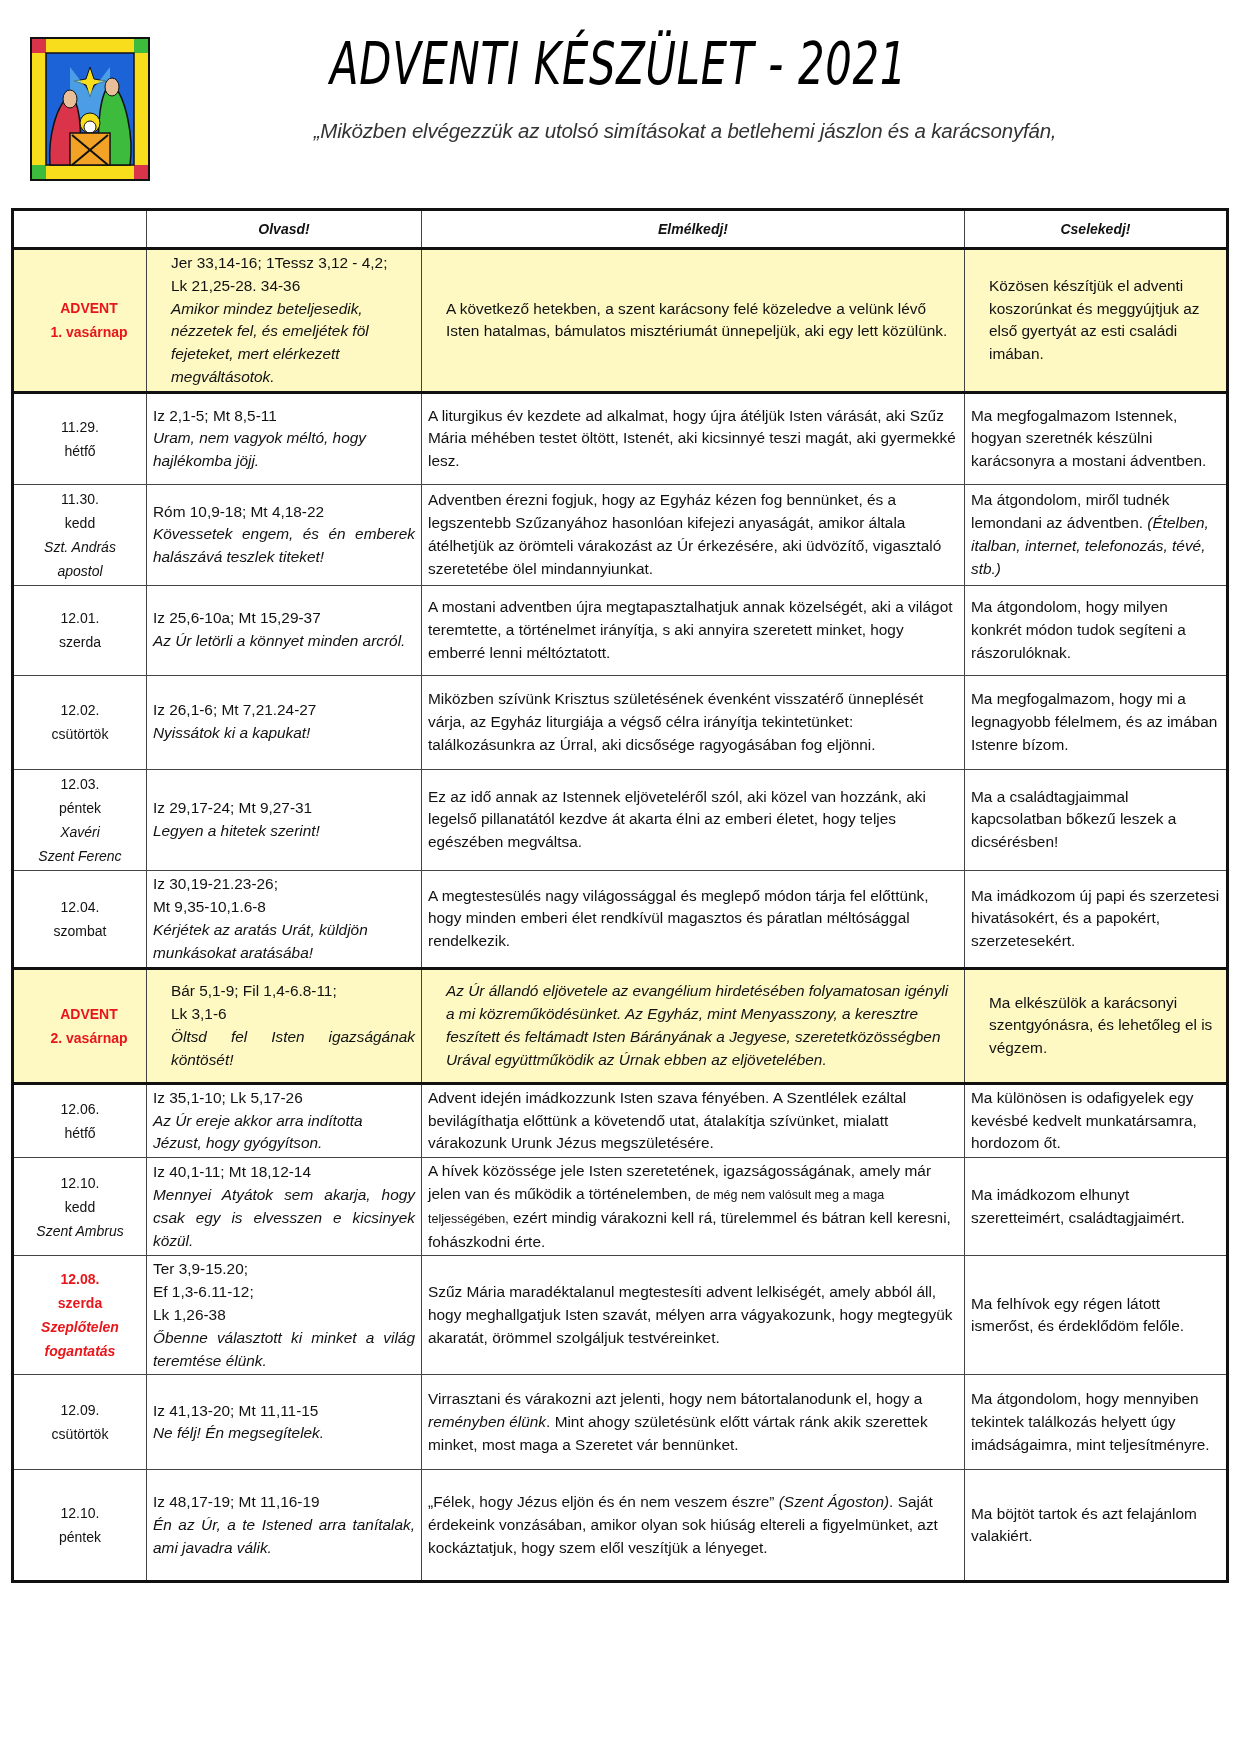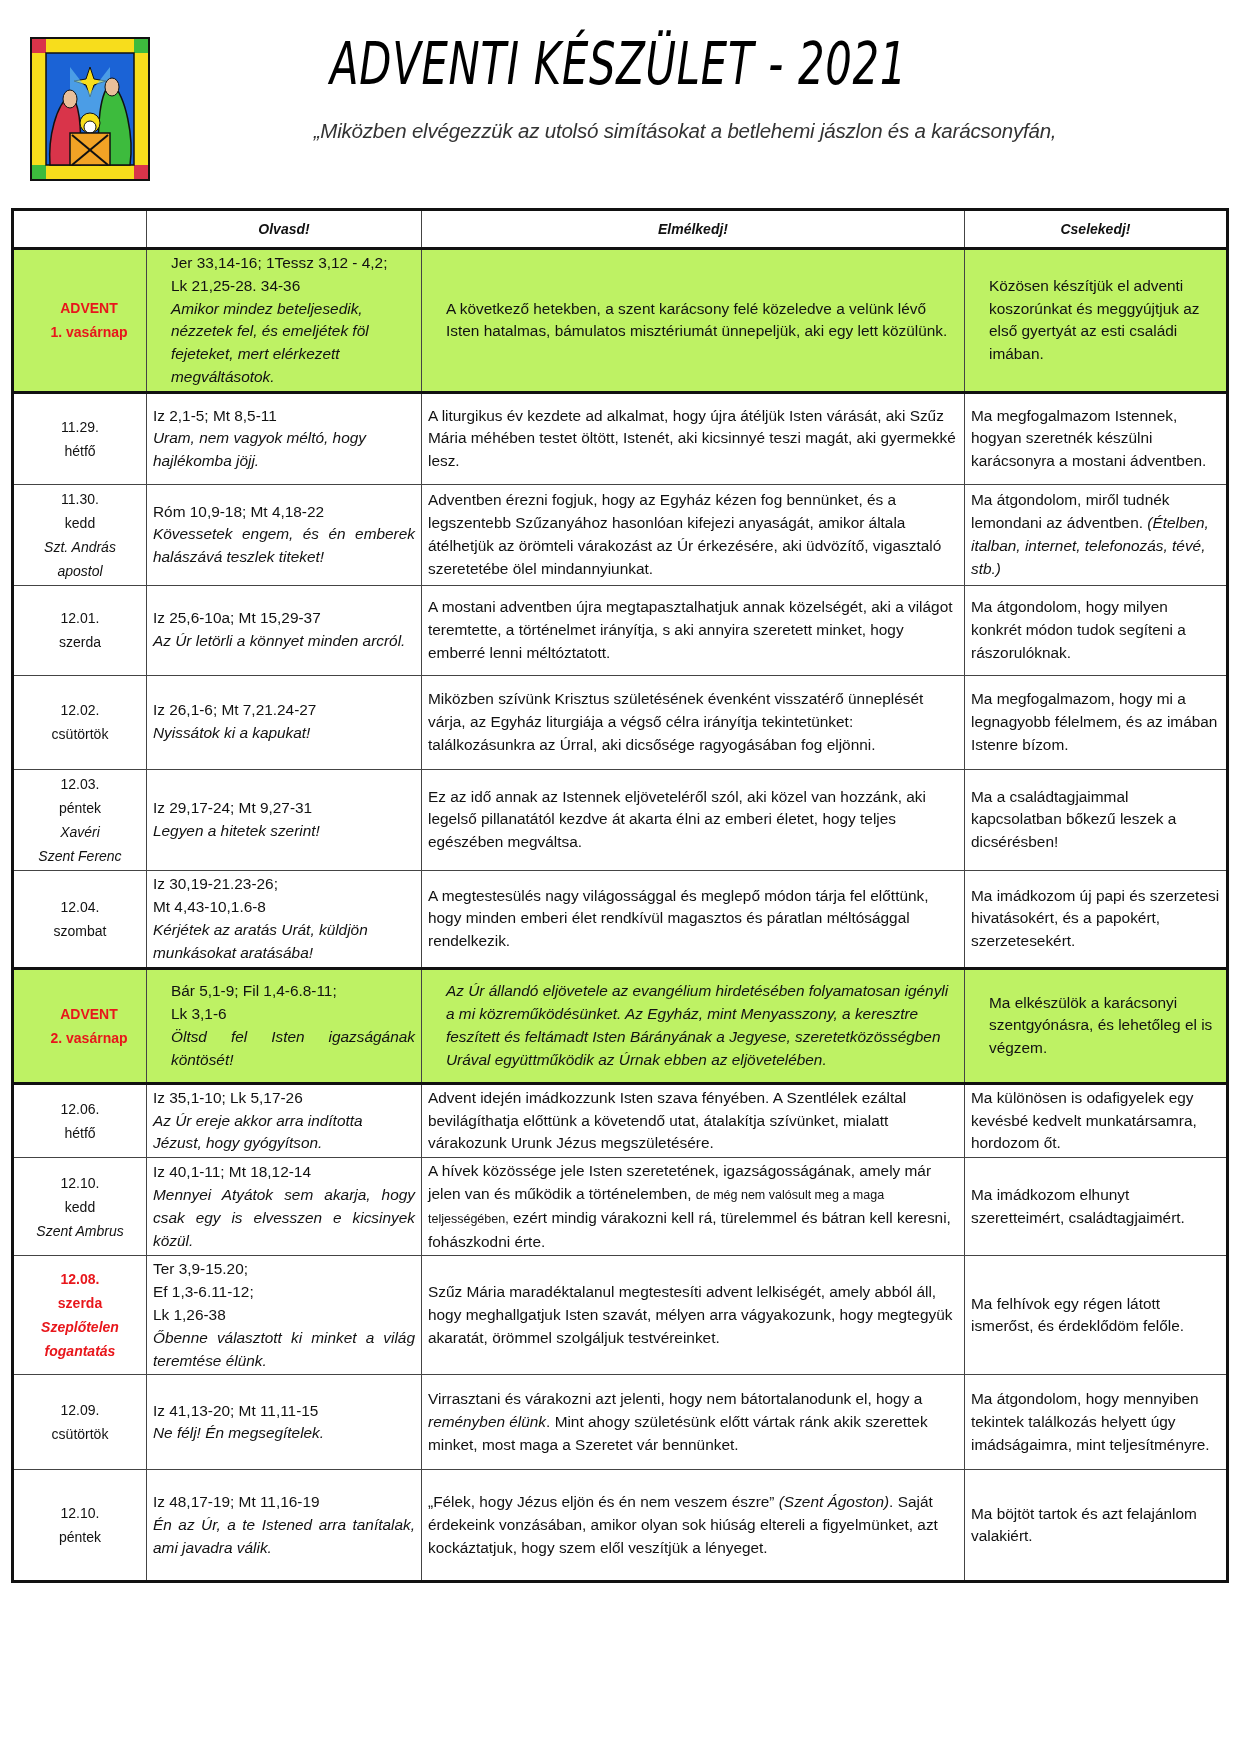--- a/index.html
+++ b/index.html
@@ -39,21 +39,21 @@
       border: 1.5px solid #444; vertical-align: middle; padding: 2px 6px;
     }
     table.plan th {
       font-style: italic; font-weight: bold; height: 32px; font-size: 14px;
       border-bottom: 3px solid #111;
     }
     td.day { text-align: center; font-size: 14px; line-height: 24px; }
     td.day .it { display: block; }
     td.day span { display: block; }
     .red { color: #e8161b; font-weight: bold; }
-    tr.sunday td { background: #bef264; padding-left: 24px; }
+    tr.sunday td { background: #fef9c3; padding-left: 24px; }
     tr.sunday { border-top: 3px solid #111; border-bottom: 3px solid #111; }
     .ref { display: block; }
     .verse { display: block; font-style: italic; }
     .verse.just { text-align: justify; text-align-last: left; }
     .it { font-style: italic; }
     .small { font-size: 12.5px; }
   </style>
 </head>
 <body>
 
@@ -189,21 +189,21 @@
       <td>Ma a családtagjaimmal kapcsolatban bőkezű leszek a dicsérésben!</td>
     </tr>
 
     <tr style="height:98px">
       <td class="day">
         <span>12.04.</span>
         <span>szombat</span>
       </td>
       <td>
         <span class="ref">Iz 30,19-21.23-26;</span>
-        <span class="ref">Mt 4,43-10,1.6-8</span>
+        <span class="ref">Mt 9,35-10,1.6-8</span>
         <span class="verse">Kérjétek az aratás Urát, küldjön munkásokat aratásába!</span>
       </td>
       <td>A megtestesülés nagy világossággal és meglepő módon tárja fel előttünk, hogy minden emberi élet rendkívül magasztos és páratlan méltósággal rendelkezik.</td>
       <td>Ma imádkozom új papi és szerzetesi hivatásokért, és a papokért, szerzetesekért.</td>
     </tr>
 
     <tr class="sunday" style="height:115px">
       <td class="day">
         <span class="red">ADVENT</span>
         <span class="red">2. vasárnap</span>

